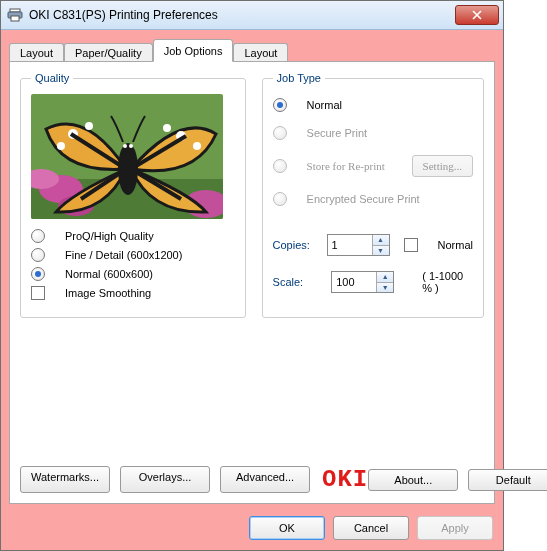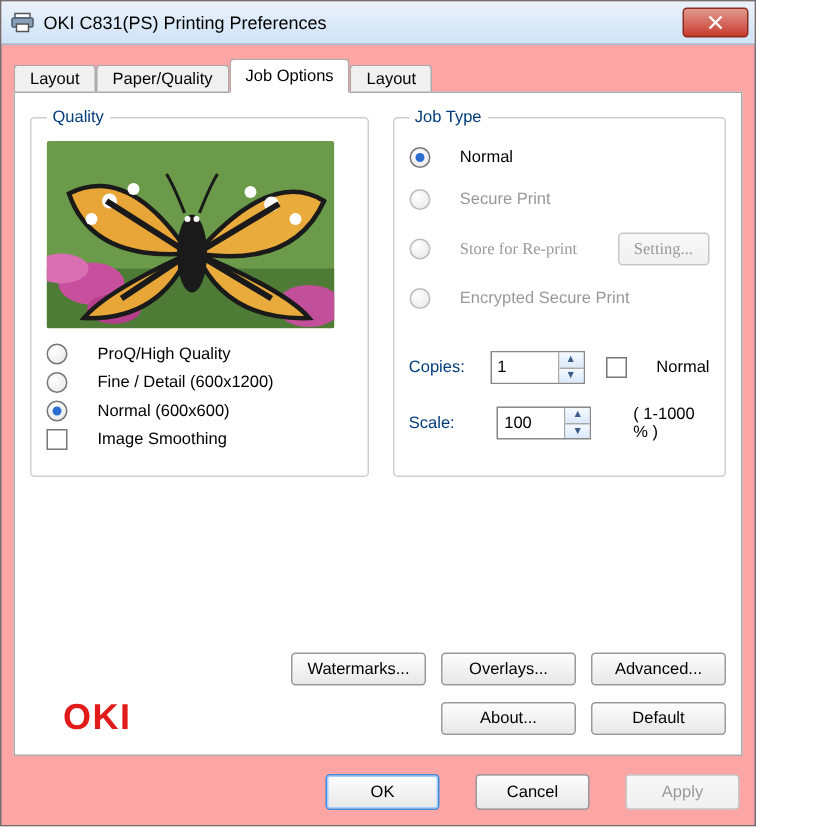--- a/index.html
+++ b/index.html
@@ -176,40 +176,40 @@
     flex:1; display:flex; align-items:center; justify-content:center;
     background: linear-gradient(#f5f9fe,#dbe9fb);
     font-size: 7px; color:#3b5d87;
   }
   .spinner .arrow + .arrow { border-top:1px solid #aaa; }
   .range-note { color:#000; margin-left: 8px; }
 
   .bottom-area {
     position: absolute;
     left: 10px; right: 10px; bottom: 10px;
-    display: flex; flex-direction: column; gap: 8px;
+    display: flex; flex-direction: row; gap: 8px;
   }
   .btn-grid {
     display: flex; justify-content: flex-end; gap: 10px;
   }
   .btn-grid .btn { min-width: 90px; }
   .brand-row {
     display:flex; align-items:center;
   }
   .brand {
-    font-family: Liberation Sans, sans-serif;
+    font-family: Liberation Mono, monospace;
     font-weight: 900;
     letter-spacing: 1px;
     color: #e11a1a;
     font-size: 24px;
-    margin-left: 22px;
+    margin-left: 4px;
     flex:1;
   }
   .dlg-buttons {
-    display:flex; justify-content:flex-end; gap:24px;
+    display:flex; justify-content:flex-end; gap:8px;
     padding: 6px 10px 10px 10px;
   }
   .dlg-buttons .btn { min-width: 76px; padding: 3px 10px; }
   .btn.default {
     border: 1px solid #3f8fe0;
     box-shadow: 0 0 0 1px #a7cffb inset;
   }
 </style>
 </head>
 <body>

